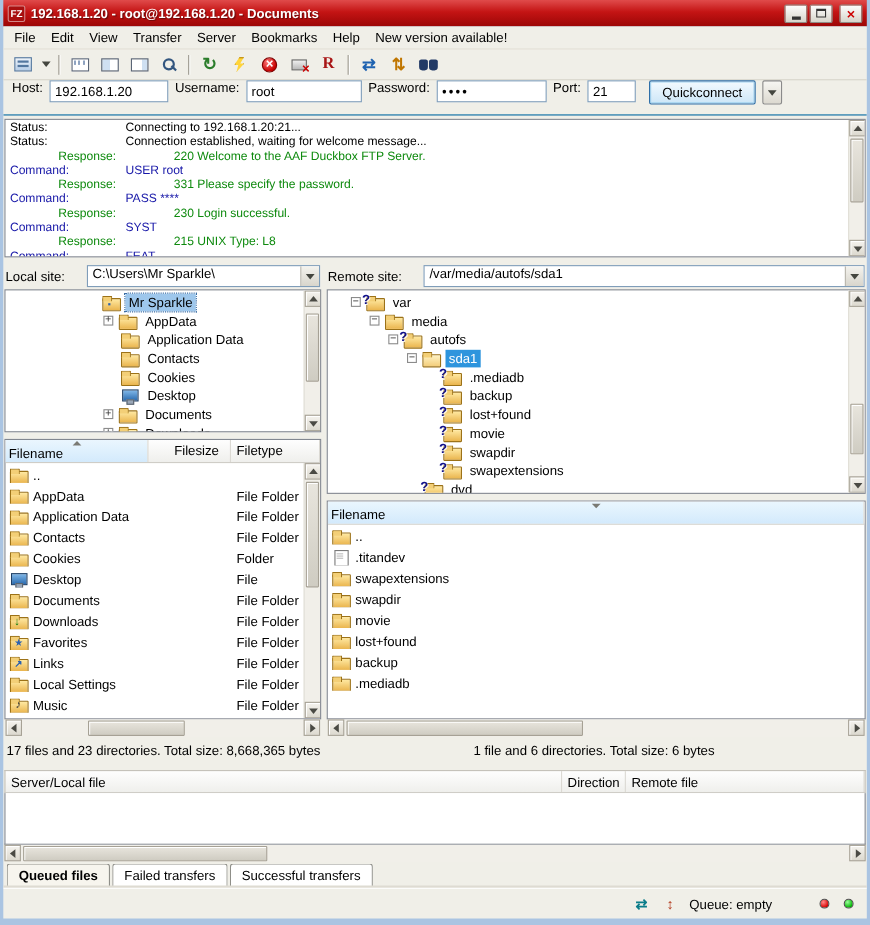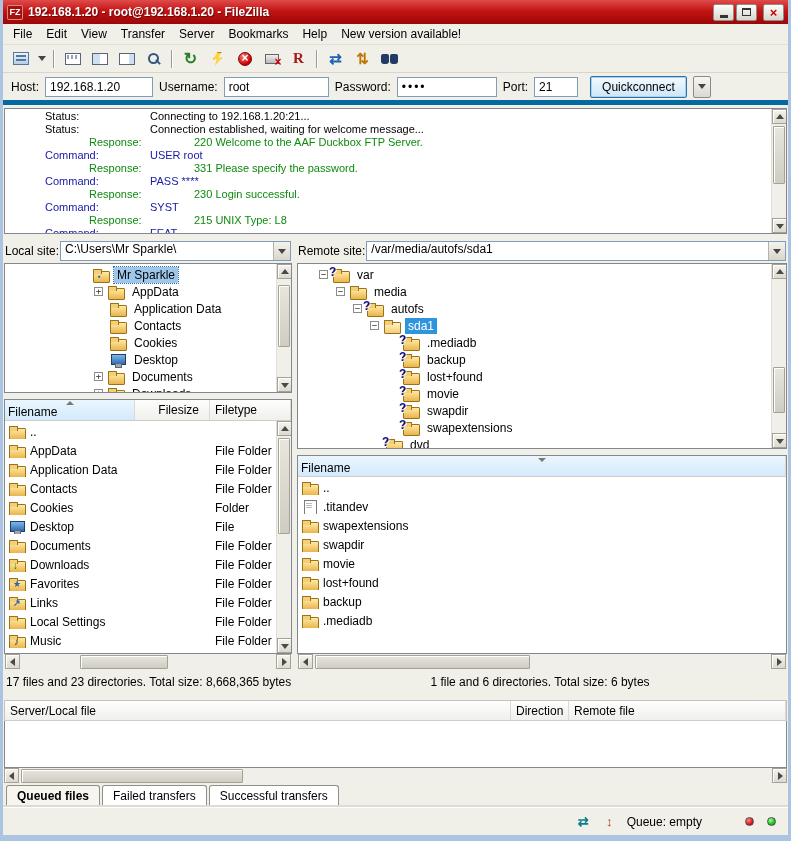--- a/index.html
+++ b/index.html
@@ -47,29 +47,29 @@
   .ico-disconnect { width:14px; height:10px; background:linear-gradient(#efefef,#b9b9b9); border:1px solid #666; }
   .ico-disconnect::before { content:'×'; position:absolute; right:-4px; bottom:-6px; color:#c00; font-weight:bold; font-size:12px; }
   .ico-reconnect::before { content:'R'; color:#a81616; font-weight:bold; font-size:15px; font-family:"Liberation Serif",serif; }
   .ico-directory-comparison::before { content:'⇄'; color:#1e62b0; font-size:15px; font-weight:bold; }
   .ico-synchronized-browsing::before { content:'⇅'; color:#c07600; font-size:15px; font-weight:bold; }
   .ico-find-files { width:17px; height:10px; }
   .ico-find-files::before,.ico-find-files::after { content:''; position:absolute; top:0; width:8px; height:10px; background:#223a66; border-radius:2px 2px 3px 3px; }
   .ico-find-files::before { left:0; } .ico-find-files::after { right:0; }
 
   
-  .quickbar { height:32px; flex:none; display:flex; align-items:center; gap:6px; padding:0 8px; border-bottom:5px solid #0369a1; }
+  .quickbar { height:32px; flex:none; display:flex; align-items:flex-start; gap:6px; padding:0 8px; border-bottom:1px solid #0369a1; }
   .qc-input { height:20px; border:1px solid #7f9db9; background:#fff; padding:0 4px; font:12px "Liberation Sans",sans-serif; }
   .w-host { width:108px; } .w-user { width:105px; } .w-pass { width:100px; letter-spacing:2px; } .w-port { width:44px; }
   .qc-btn { border:1px solid #2f6fa8; background:linear-gradient(#f3faff,#cde6f7); box-shadow:0 0 0 1px #a3d3ef inset; padding:3px 11px; border-radius:2px; margin-left:6px; }
   .qc-drop { width:18px; height:22px; border:1px solid #8a8a8a; background:linear-gradient(#f7f6f2,#dcd9d0); border-radius:2px; display:flex; align-items:center; justify-content:center; }
 
   
   .logpanel { height:126px; flex:none; margin:3px 1px; background:#fff; border:1px solid #828790; display:flex; overflow:hidden; }
-  #logrows { flex:1; overflow:hidden; padding:1px 0 0 4px;margin-left:36px; }
+  #logrows { flex:1; overflow:hidden; padding:1px 0 0 4px; }
   .logrow { display:flex; height:13px; font-size:11px; white-space:nowrap; }
   .loglabel { width:105px; flex:none; }
   .k-status { color:#000; }
   .k-response { color:#0e8a0e;padding-left:44px; }
   .k-command { color:#1717a8; }
 
   
   .vscroll { width:15px; flex:none; display:flex; flex-direction:column; background:#f1efe9; border-left:1px solid #e0ded6; }
   .hscroll { height:16px; flex:none; display:flex; background:#f1efe9; margin:0 1px; }
   .sbtn { width:15px; height:15px; flex:none; background:linear-gradient(#f5f3ee,#dcd9cf); border:1px solid #a6a195; box-shadow:inset 1px 1px 0 #fff; display:flex; align-items:center; justify-content:center; }
@@ -84,21 +84,21 @@
 
   
   .main { height:455px; flex:none; display:flex; margin:2px 1px 0; }
   .col { display:flex; flex-direction:column; }
   .col.left { width:288px; flex:none; }
   .col.right { flex:1; }
   .vdivider { width:5px; flex:none; }
   .hsplit { height:6px; flex:none; }
   .qsplit { height:6px; flex:none; }
 
-  .siterow { height:24px; flex:none; display:flex; align-items:center; gap:1px; padding:0 1px; }
+  .siterow { height:24px; flex:none; display:flex; align-items:center; gap:20px; padding:0 1px; }
   .combo { flex:1; height:20px; background:#fff; border:1px solid #7f9db9; display:flex; align-items:flex-start; overflow:hidden; }
   .combo-text { flex:1; padding:0 4px; white-space:nowrap; overflow:hidden; }
   .combo-btn { width:17px; align-self:stretch; flex:none; background:linear-gradient(#f4f3ee,#d8d5cc); border-left:1px solid #b5b2a8; display:flex; align-items:center; justify-content:center; }
 
   .treepanel { background:#fff; border:1px solid #828790; display:flex; overflow:hidden; flex:none; }
   .treepanel.local { height:130px; }
   .treepanel.remote { height:186px; }
   .treerows { flex:1; overflow:hidden; padding-top:2px; }
   .treerow { height:17px; display:flex; align-items:center; white-space:nowrap; }
   .expander { width:9px; height:9px; flex:none; border:1px solid #8b8b8b; background:#fff; font-size:9px; line-height:7px; text-align:center; color:#333; margin-right:4px; font-family:"DejaVu Sans Mono",monospace; }
@@ -166,21 +166,21 @@
   .led.red { background:radial-gradient(circle at 35% 30%,#ff8a8a,#d70000 75%); margin-left:34px; }
   .led.green { background:radial-gradient(circle at 35% 30%,#9dff9d,#00b400 75%); margin-left:4px; }
 </style>
 </head>
 <body>
 
 <div class="window">
 
   <div class="titlebar">
     <span class="fzlogo">FZ</span>
-    <span class="title">192.168.1.20 - root@192.168.1.20 - FileZilla</span>
+    <span class="title">192.168.1.20 - root@192.168.1.20 - Documents</span>
     <span class="winbtns">
       <span class="winbtn">
           <span class="g-min"></span>
         </span>
       <span class="winbtn">
           <span class="g-max"></span>
         </span>
       <span class="winbtn close">
           <span class="g-close">×</span>
         </span>

